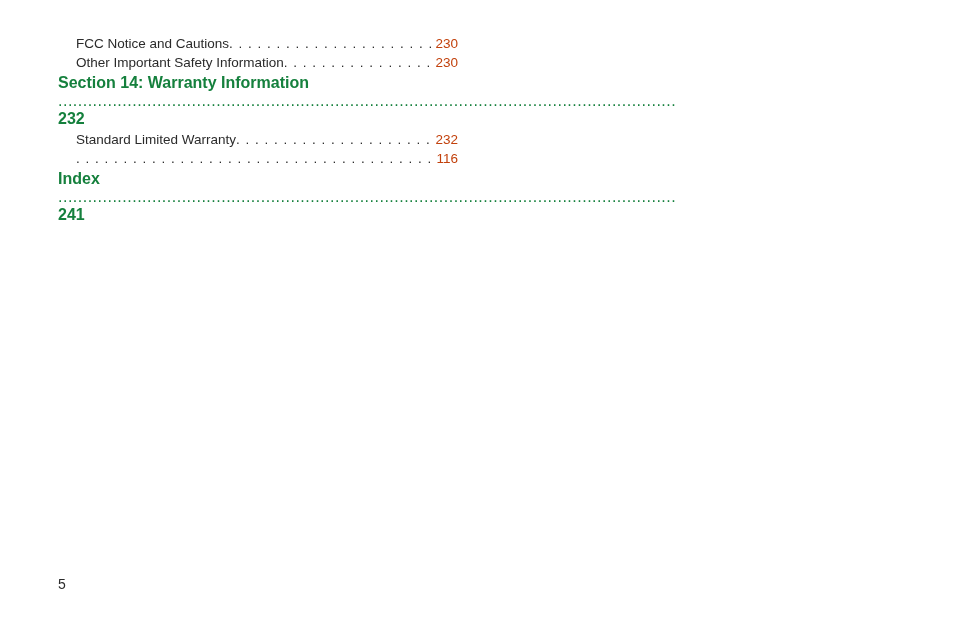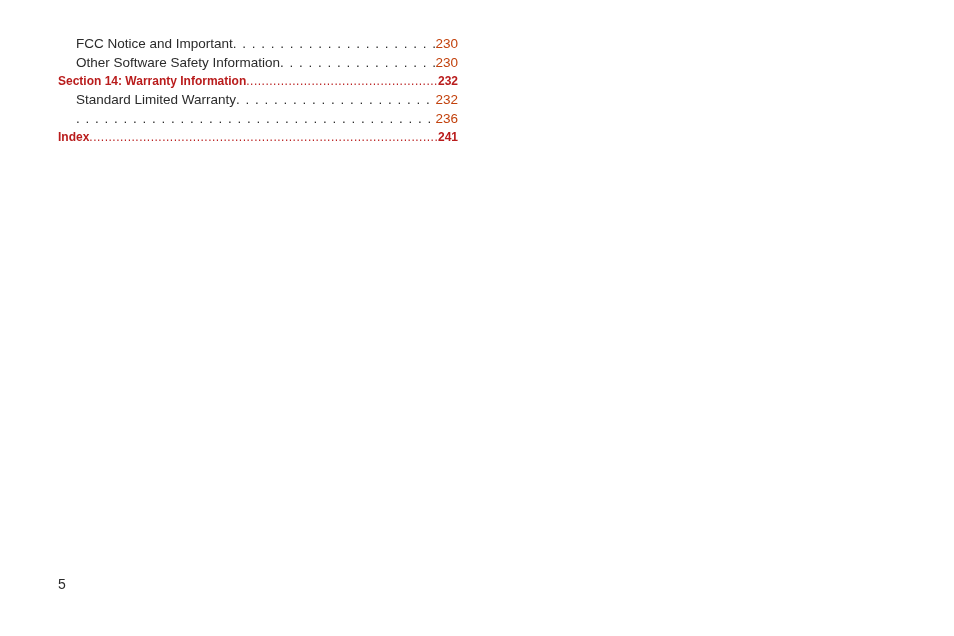--- a/index.html
+++ b/index.html
@@ -25,23 +25,24 @@
       margin-bottom: 4px;
       padding-left: 18px;
       font-size: 13.5px;
       color: #2b2b2b;
     }
     .toc-main-entry {
       display: flex;
       align-items: baseline;
       margin-bottom: 4px;
       margin-top: 2px;
-      font-size: 12px;
+      font-size: 16px;
       font-weight: bold;
-      color: #b91c1c;
+      color: #15803d;
+      flex-direction: column;
     }
     .toc-label {
       white-space: nowrap;
     }
     .toc-leader {
       flex: 1;
       overflow: hidden;
       white-space: nowrap;
       letter-spacing: 1px;
       font-weight: normal;
@@ -66,46 +67,46 @@
       font-size: 14px;
       color: #2b2b2b;
     }
   </style>
 </head>
 <body>
 
 <div class="toc-container">
 
   <div class="toc-sub-entry">
-    <span class="toc-label">FCC Notice and Important</span>
+    <span class="toc-label">FCC Notice and Cautions</span>
     <span class="toc-leader"> . . . . . . . . . . . . . . . . . . . . . . . . . . . . . . . . . . . . . . . . . . . . . . . . . . . . . . . . . . . . . . . . . . . . . . . . . . . . . . . . . .</span>
     <span class="toc-page">230</span>
   </div>
 
   <div class="toc-sub-entry">
-    <span class="toc-label">Other Software Safety Information</span>
+    <span class="toc-label">Other Important Safety Information</span>
     <span class="toc-leader"> . . . . . . . . . . . . . . . . . . . . . . . . . . . . . . . . . . . . . . . . . . . . . . . . . . . . . . . . . . . . . . . . . . . . . . . . . . . . . . . . . .</span>
     <span class="toc-page">230</span>
   </div>
 
   <div class="toc-main-entry">
     <span class="toc-label">Section 14:  Warranty Information</span>
     <span class="toc-leader">  .............................................................................................................................</span>
     <span class="toc-page">232</span>
   </div>
 
   <div class="toc-sub-entry">
     <span class="toc-label">Standard Limited Warranty</span>
     <span class="toc-leader"> . . . . . . . . . . . . . . . . . . . . . . . . . . . . . . . . . . . . . . . . . . . . . . . . . . . . . . . . . . . . . . . . . . . . . . . . . . . . . . . . . .</span>
     <span class="toc-page">232</span>
   </div>
 
   <div class="toc-sub-entry">
     <span class="toc-leader"> . . . . . . . . . . . . . . . . . . . . . . . . . . . . . . . . . . . . . . . . . . . . . . . . . . . . . . . . . . . . . . . . . . . . . . . . . . . . . . . . . .</span>
-    <span class="toc-page">236</span>
+    <span class="toc-page">116</span>
   </div>
 
   <div class="toc-main-entry">
     <span class="toc-label">Index</span>
     <span class="toc-leader">  .............................................................................................................................</span>
     <span class="toc-page">241</span>
   </div>
 
 </div>
 

